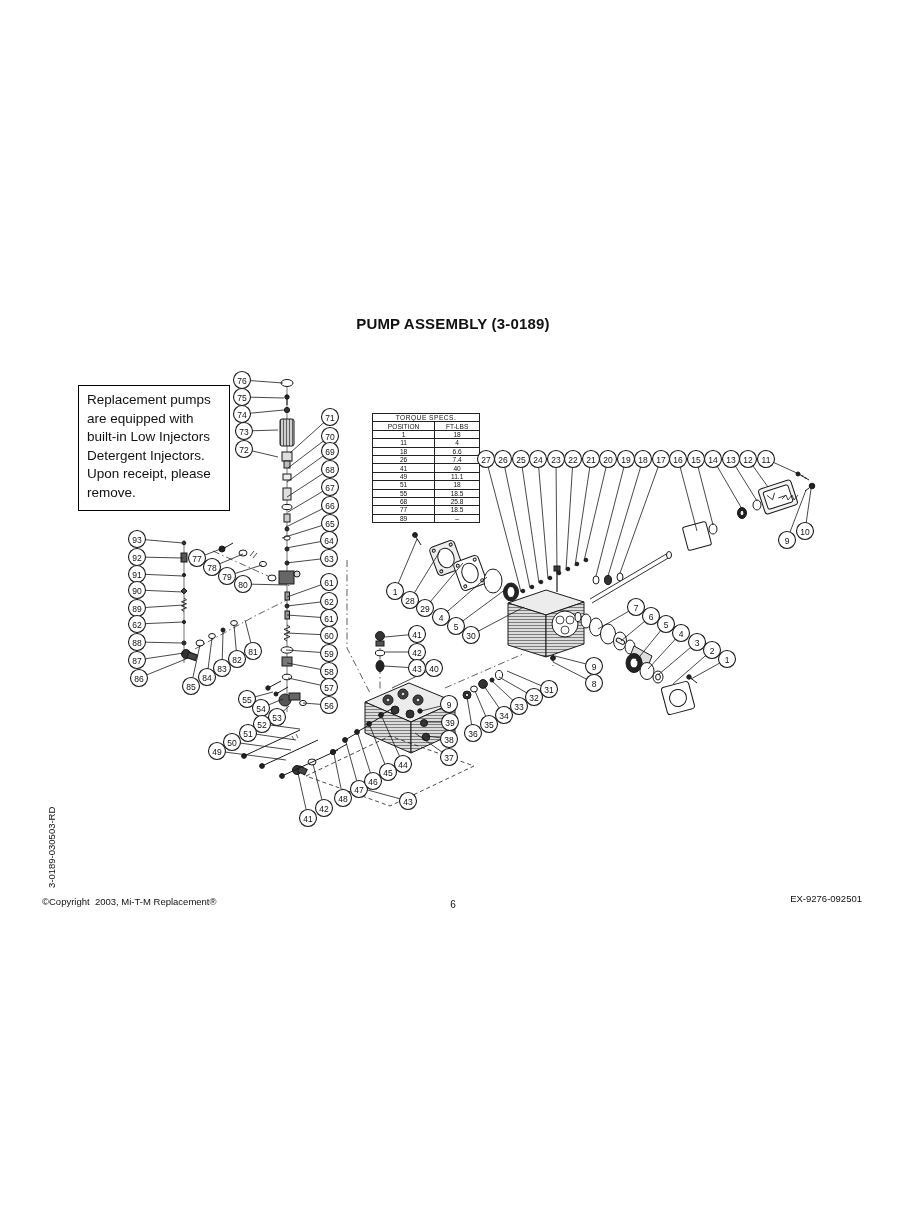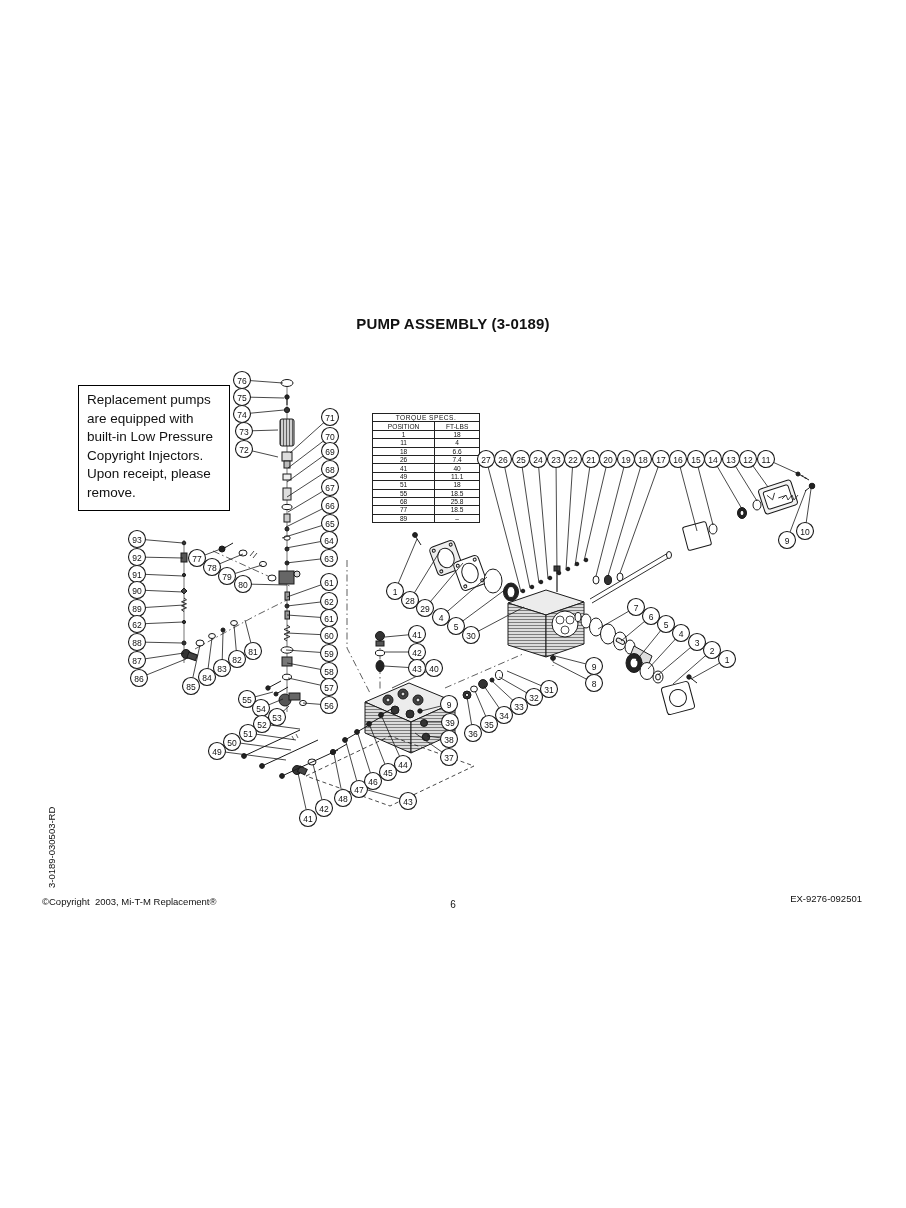--- a/index.html
+++ b/index.html
@@ -26,21 +26,21 @@
   .side-label{position:absolute;left:46px;top:888px;transform-origin:left top;
               transform:rotate(-90deg);font-size:9.5px;white-space:nowrap;}
 </style>
 </head>
 <body>
 
 <div class="page">
 
   <div class="title">PUMP ASSEMBLY (3-0189)</div>
 
-  <div class="note-box">Replacement pumps are equipped with built-in Low Pressure Copyright Injectors. Upon receipt, please remove.</div>
+  <div class="note-box">Replacement pumps are equipped with built-in Low Injectors Detergent Injectors. Upon receipt, please remove.</div>
 
   <table class="torque">
     <thead>
       <tr>
           <th colspan="2" class="tt">TORQUE  SPECS.</th>
         </tr>
       <tr>
         <th>POSITION</th>
         <th>FT-LBS</th>
       </tr>

